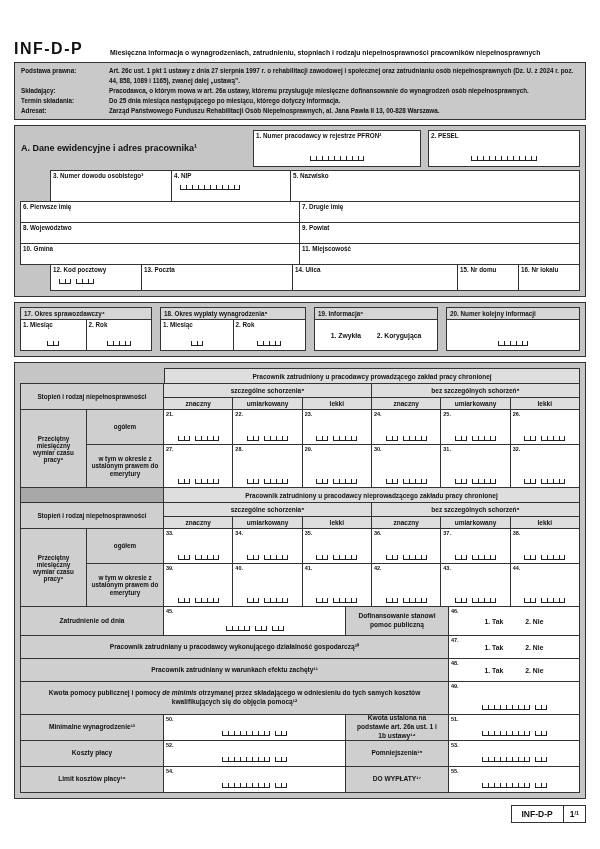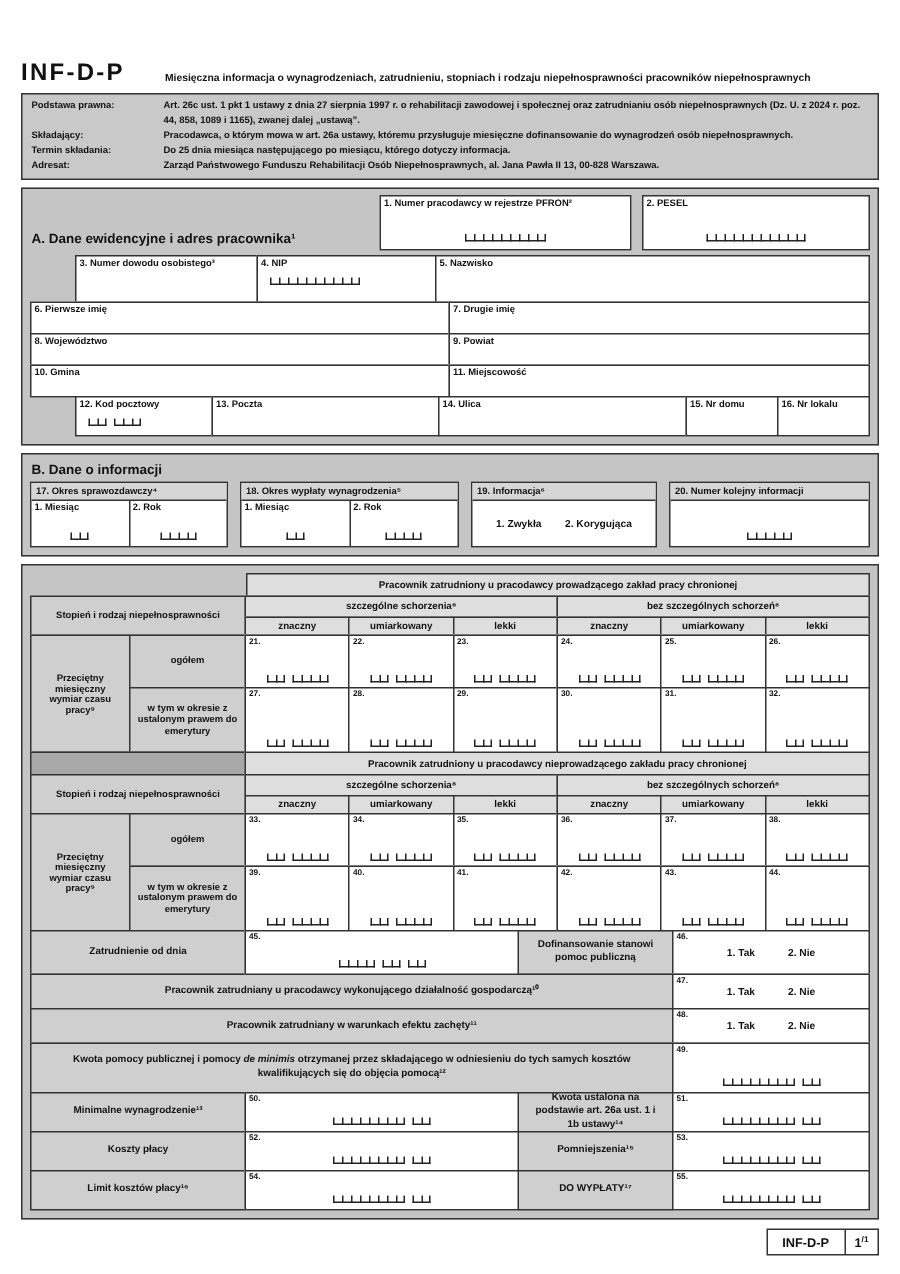--- a/index.html
+++ b/index.html
@@ -23,21 +23,21 @@
 
   .flabel{font-size:6.3px;font-weight:bold;padding:1px 2px;line-height:1.2;}
 
   
   .combrow{display:flex;gap:5px;justify-content:center;align-items:flex-end;}
   .comb{display:inline-flex;}
   .cc{width:6px;height:5px;border-left:1px solid #222;border-bottom:1px solid #222;box-sizing:border-box;}
   .comb .cc:last-child{border-right:1px solid #222;}
 
   
-  .a-top{display:flex;align-items:flex-end;}
+  .a-top{display:flex;align-items:center;}
   .a-top .sec-title{flex:1;}
   .topbox{background:#fff;border:1px solid #333;height:37px;box-sizing:border-box;position:relative;flex:none;}
   .topbox .combrow{position:absolute;bottom:5px;left:0;right:0;}
   .tb1{width:168px;margin-right:7px;}
   .tb2{width:152px;}
   .agrid{margin-top:3px;}
   .arow{display:flex;}
   .arow + .arow{margin-top:-1px;}
   .fcell{background:#fff;border:1px solid #333;box-sizing:border-box;position:relative;}
   .arow .fcell + .fcell{margin-left:-1px;}
@@ -255,21 +255,20 @@
           <div class="flabel">15. Nr domu</div>
         </div>
         <div class="fcell w62">
           <div class="flabel">16. Nr lokalu</div>
         </div>
       </div>
     </div>
   </div>
 
   <div class="panel">
-    <div class="sec-title">B. Dane o informacji</div>
     <div class="brow">
       <div class="bbox bw17">
         <div class="bhead">17. Okres sprawozdawczy⁴</div>
         <div class="bbody split">
           <div class="bsub">
             <div class="flabel">1. Miesiąc</div>
             <div class="combrow">
                 <span class="comb">
                   <span class="cc"></span>
                   <span class="cc"></span>

